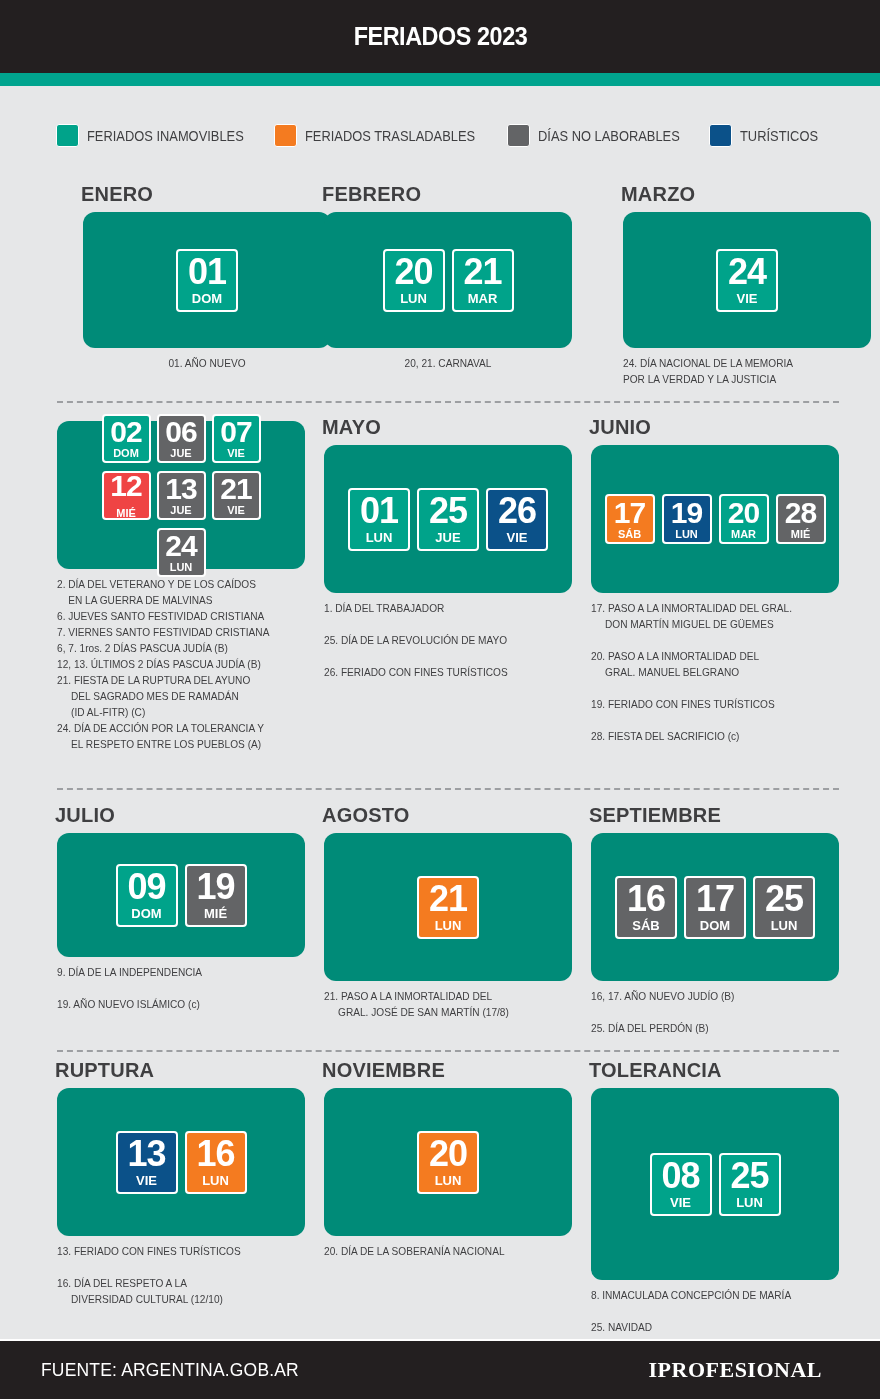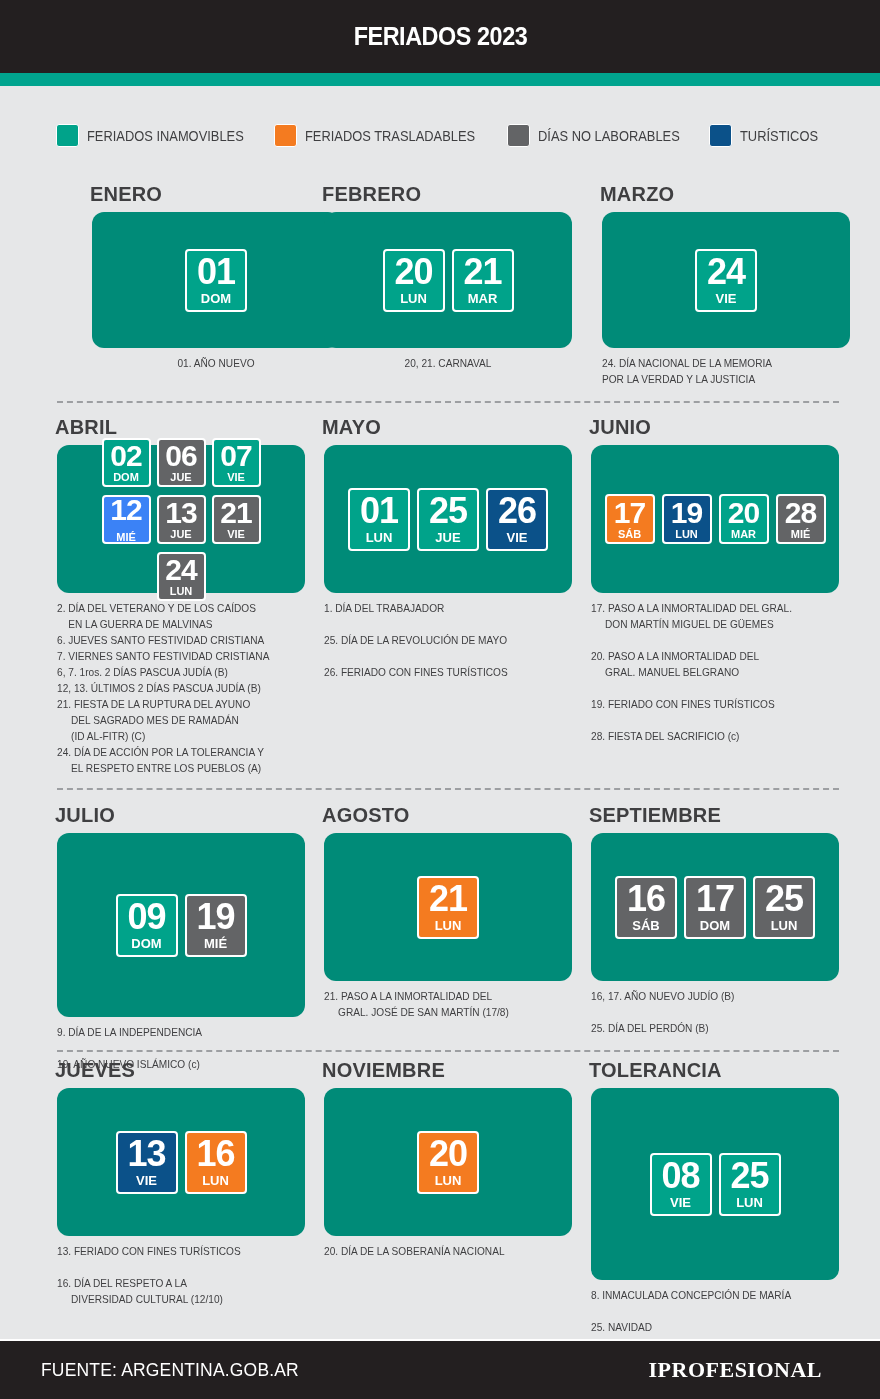--- a/index.html
+++ b/index.html
@@ -64,21 +64,21 @@
     <span class="legend-swatch" style="background:#636466"></span>
     <span class="legend-label">DÍAS NO LABORABLES</span>
   </div>
   <div class="legend-item">
     <span class="legend-swatch" style="background:#0b5189"></span>
     <span class="legend-label">TURÍSTICOS</span>
   </div>
 </div>
 
 <div id="months">
-    <div class="month" style="left: 56px; top: 182px; padding-left: 36px;">
+    <div class="month" style="left: 47px; top: 182px; padding-left: 36px;">
       <div class="month-title">ENERO</div>
       <div class="card" style="height: 136px;">
         <div class="tile big" style="background: rgb(0, 163, 138);">
           <span class="num">01</span>
           <span class="dow">DOM</span>
         </div>
       </div>
       <div class="notes center">
         <div class="note">01. AÑO NUEVO</div>
       </div>
@@ -92,49 +92,48 @@
         </div>
         <div class="tile big" style="background: rgb(0, 163, 138);">
           <span class="num">21</span>
           <span class="dow">MAR</span>
         </div>
       </div>
       <div class="notes center">
         <div class="note">20, 21. CARNAVAL</div>
       </div>
     </div>
-    <div class="month" style="left: 570px; top: 182px; padding-left: 32px;">
+    <div class="month" style="left: 591px; top: 182px; padding-left: 32px;">
       <div class="month-title">MARZO</div>
       <div class="card" style="height: 136px;">
         <div class="tile big" style="background: rgb(0, 163, 138);">
           <span class="num">24</span>
           <span class="dow">VIE</span>
         </div>
       </div>
       <div class="notes">
         <div class="note">24. DÍA NACIONAL DE LA MEMORIA
 POR LA VERDAD Y LA JUSTICIA</div>
       </div>
     </div>
     <div class="month" style="left: 57px; top: 415px;">
-      <div class="month-title">ABRIL</div>
       <div class="card" style="height: 148px; padding: 14px 18px; gap: 8px 6px;">
         <div class="tile small" style="background: rgb(0, 163, 138);">
           <span class="num">02</span>
           <span class="dow">DOM</span>
         </div>
         <div class="tile small" style="background: rgb(99, 100, 102);">
           <span class="num">06</span>
           <span class="dow">JUE</span>
         </div>
         <div class="tile small" style="background: rgb(0, 163, 138);">
           <span class="num">07</span>
           <span class="dow">VIE</span>
         </div>
-        <div class="tile small" style="background: #3b82f6; gap: 6px;">
+        <div class="tile small" style="background: #ef4444; gap: 6px;">
           <span class="num">12</span>
           <span class="dow">MIÉ</span>
         </div>
         <div class="tile small" style="background: rgb(99, 100, 102);">
           <span class="num">13</span>
           <span class="dow">JUE</span>
         </div>
         <div class="tile small" style="background: rgb(99, 100, 102);">
           <span class="num">21</span>
           <span class="dow">VIE</span>
@@ -204,21 +203,21 @@
         <div class="note">17. PASO A LA INMORTALIDAD DEL GRAL.
      DON MARTÍN MIGUEL DE GÜEMES</div>
         <div class="note gap">20. PASO A LA INMORTALIDAD DEL
      GRAL. MANUEL BELGRANO</div>
         <div class="note gap">19. FERIADO CON FINES TURÍSTICOS</div>
         <div class="note gap">28. FIESTA DEL SACRIFICIO (c)</div>
       </div>
     </div>
     <div class="month" style="left: 57px; top: 803px;">
       <div class="month-title">JULIO</div>
-      <div class="card" style="height: 184px;">
+      <div class="card" style="height: 124px;">
         <div class="tile big" style="background: rgb(0, 163, 138);">
           <span class="num">09</span>
           <span class="dow">DOM</span>
         </div>
         <div class="tile big" style="background: rgb(99, 100, 102);">
           <span class="num">19</span>
           <span class="dow">MIÉ</span>
         </div>
       </div>
       <div class="notes">
@@ -254,21 +253,21 @@
           <span class="num">25</span>
           <span class="dow">LUN</span>
         </div>
       </div>
       <div class="notes">
         <div class="note">16, 17. AÑO NUEVO JUDÍO (B)</div>
         <div class="note gap">25. DÍA DEL PERDÓN (B)</div>
       </div>
     </div>
     <div class="month" style="left: 57px; top: 1058px;">
-      <div class="month-title">JUEVES</div>
+      <div class="month-title">RUPTURA</div>
       <div class="card" style="height: 148px;">
         <div class="tile big" style="background: rgb(11, 81, 137);">
           <span class="num">13</span>
           <span class="dow">VIE</span>
         </div>
         <div class="tile big" style="background: rgb(244, 123, 32);">
           <span class="num">16</span>
           <span class="dow">LUN</span>
         </div>
       </div>

